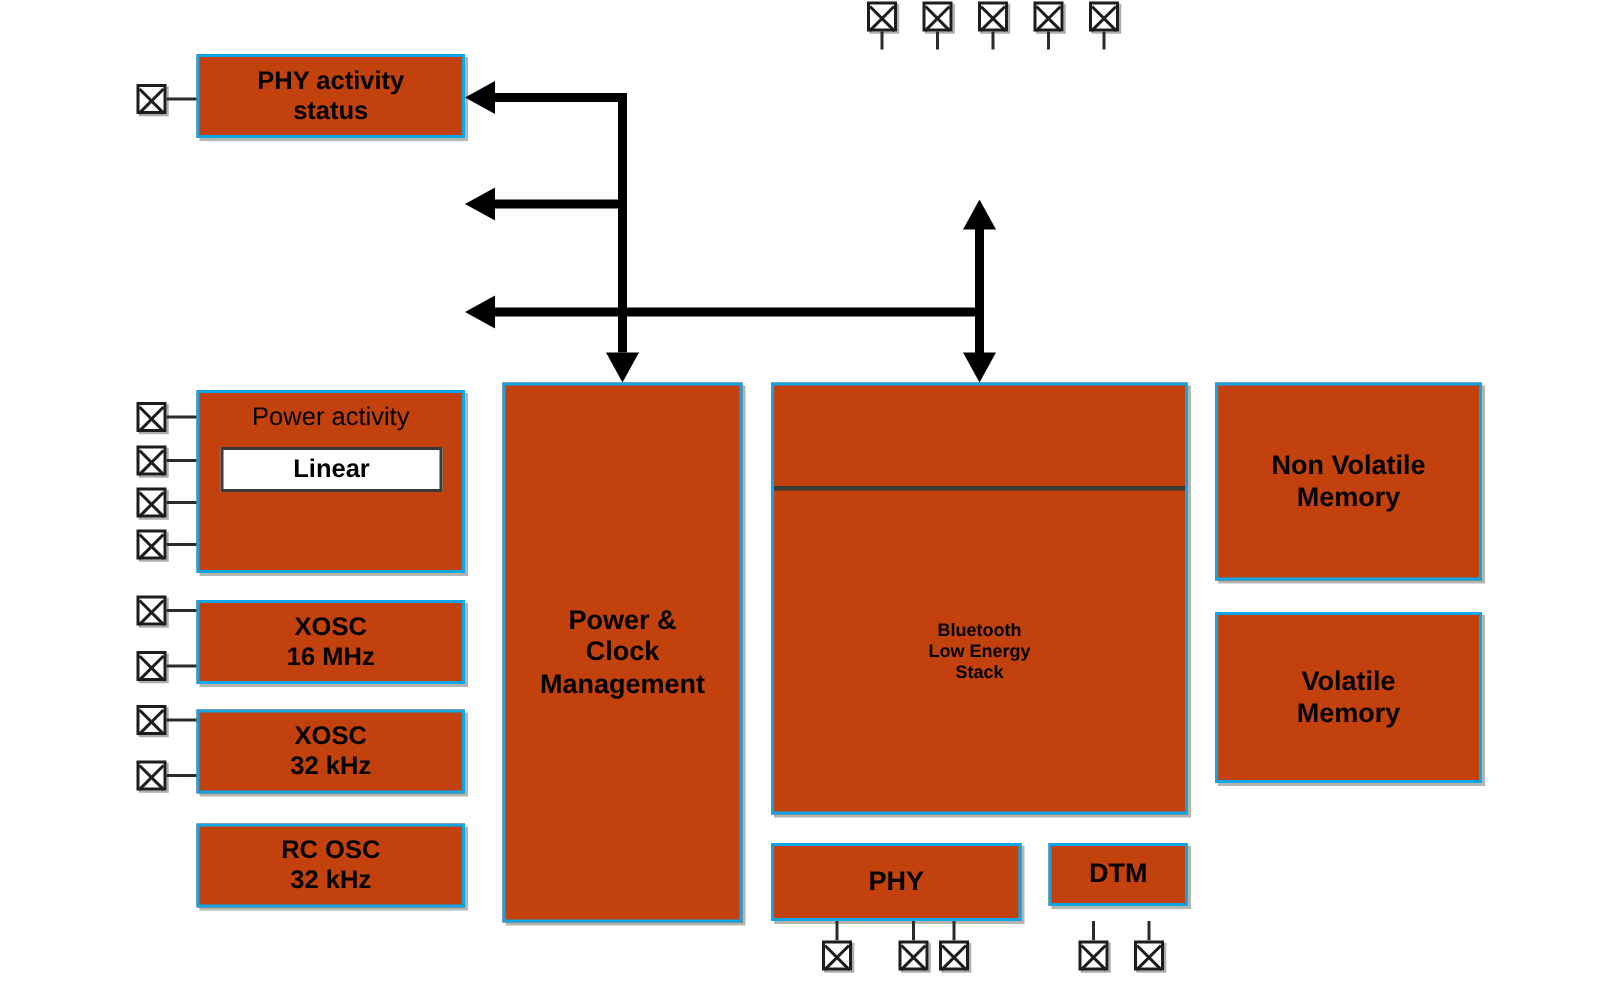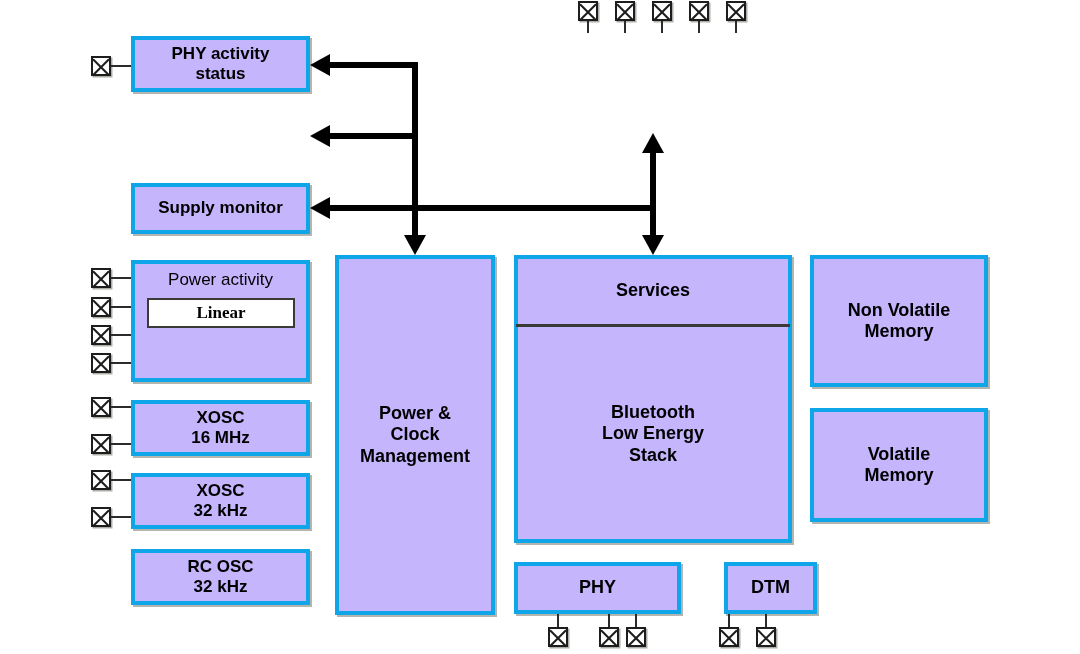--- a/index.html
+++ b/index.html
@@ -12,22 +12,22 @@
     position:relative;
     width:1080px;
     height:654px;
     background:#ffffff;
     overflow:hidden;
   }
   
   .blk{
     position:absolute;
     box-sizing:border-box;
-    background:#c4b5fd;
-    border:4px solid #0ea5e9;
+    background:#c2410c;
+    border:2px solid #0ea5e9;
     display:flex;
     align-items:center;
     justify-content:center;
     text-align:center;
     color:#000000;
     font-weight:bold;
     line-height:1.18;
     box-shadow:2px 2px 0 rgba(120,120,110,.55);
   }
   .blk .lbl{display:block;white-space:pre-line;}
@@ -95,37 +95,34 @@
 
   <div class="pin" style="left:91px;  top:56px;"></div>
   <div class="wire h" style="left:111px; top:65px;  width:22px;"></div>
 
   <div class="blk f17" style="left:131px; top:36px; width:179px; height:56px;">
     <span class="lbl">PHY activity
 status</span>
   </div>
 
 
-  <div class="blk f17" style="left:131px; top:183px; width:179px; height:51px;">
-    <span class="lbl">Supply monitor</span>
-  </div>
 
   <div class="pin" style="left:91px; top:268px;"></div>
   <div class="wire h" style="left:111px; top:277px; width:22px;"></div>
   <div class="pin" style="left:91px; top:297px;"></div>
   <div class="wire h" style="left:111px; top:306px; width:22px;"></div>
   <div class="pin" style="left:91px; top:325px;"></div>
   <div class="wire h" style="left:111px; top:334px; width:22px;"></div>
   <div class="pin" style="left:91px; top:353px;"></div>
   <div class="wire h" style="left:111px; top:362px; width:22px;"></div>
 
   <div class="blk thin f17 toplabel" style="left:131px; top:260px; width:179px; height:122px;">
     <span class="lbl">Power activity</span>
   </div>
-  <div class="blk white f17" style="left:147px; top:298px; width:148px; height:30px;font-family:Liberation Serif, serif;">
+  <div class="blk white f17" style="left:147px; top:298px; width:148px; height:30px;">
     <span class="lbl">Linear</span>
   </div>
 
   <div class="pin" style="left:91px; top:397px;"></div>
   <div class="wire h" style="left:111px; top:406px; width:22px;"></div>
   <div class="pin" style="left:91px; top:434px;"></div>
   <div class="wire h" style="left:111px; top:443px; width:22px;"></div>
 
   <div class="blk f17" style="left:131px; top:400px; width:179px; height:56px;">
     <span class="lbl">XOSC
@@ -160,46 +157,41 @@
   <div class="pin" style="left:652px; top:1px;"></div>
   <div class="wire v" style="left:661px; top:21px; height:12px;"></div>
   <div class="pin" style="left:689px; top:1px;"></div>
   <div class="wire v" style="left:698px; top:21px; height:12px;"></div>
   <div class="pin" style="left:726px; top:1px;"></div>
   <div class="wire v" style="left:735px; top:21px; height:12px;"></div>
 
 
   <div class="blk f18 toplabel" style="left:514px; top:255px; width:278px; height:288px; padding-top:0;">
   </div>
-  <div style="position:absolute; left:516px; top:257px; width:274px; height:67px;
-              display:flex; align-items:center; justify-content:center;
-              font-weight:bold; font-size:18px; color:#000;">
-    <span class="lbl">Services</span>
-  </div>
   <div class="divider" style="left:516px; top:324px; width:274px;"></div>
   <div style="position:absolute; left:516px; top:327px; width:274px; height:214px;
               display:flex; align-items:center; justify-content:center;
-              font-weight:bold; font-size:18px; color:#000; text-align:center;
+              font-weight:bold; font-size:12px; color:#000; text-align:center;
               line-height:1.18; white-space:pre-line;">
     <span class="lbl">Bluetooth
 Low Energy
 Stack</span>
   </div>
 
   <div class="blk f18" style="left:514px; top:562px; width:167px; height:52px;">
     <span class="lbl">PHY</span>
   </div>
   <div class="wire v" style="left:557px; top:614px; height:13px;"></div>
   <div class="pin" style="left:548px; top:627px;"></div>
   <div class="wire v" style="left:608px; top:614px; height:13px;"></div>
   <div class="pin" style="left:599px; top:627px;"></div>
   <div class="wire v" style="left:635px; top:614px; height:13px;"></div>
   <div class="pin" style="left:626px; top:627px;"></div>
 
-  <div class="blk f18" style="left:724px; top:562px; width:93px; height:52px;">
+  <div class="blk f18" style="left:699px; top:562px; width:93px; height:42px;">
     <span class="lbl">DTM</span>
   </div>
   <div class="wire v" style="left:728px; top:614px; height:13px;"></div>
   <div class="pin" style="left:719px; top:627px;"></div>
   <div class="wire v" style="left:765px; top:614px; height:13px;"></div>
   <div class="pin" style="left:756px; top:627px;"></div>
 
   <div class="blk f18" style="left:810px; top:255px; width:178px; height:132px;">
     <span class="lbl">Non Volatile
 Memory</span>

